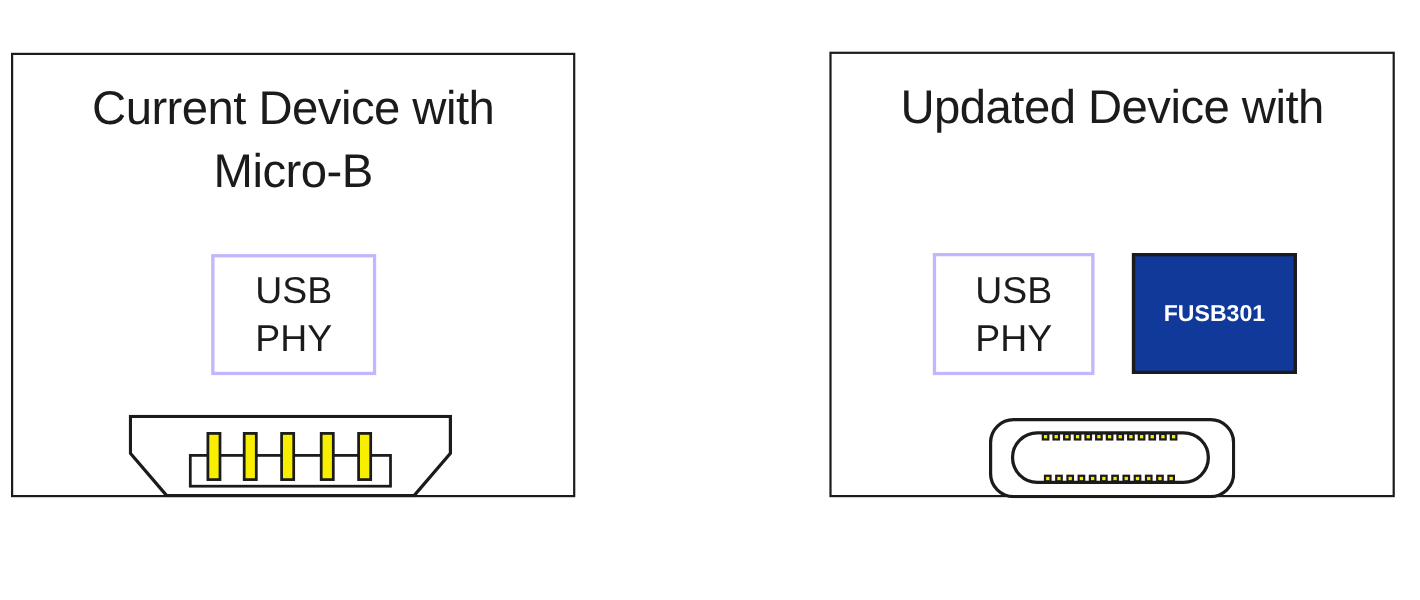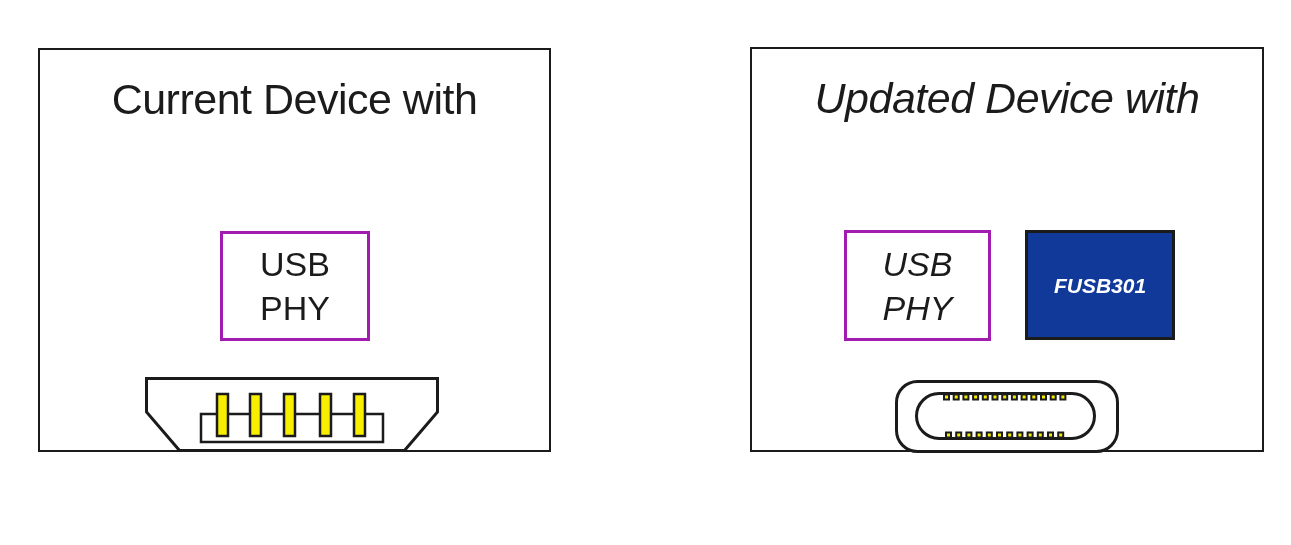--- a/index.html
+++ b/index.html
@@ -10,40 +10,39 @@
     background: #ffffff;
     font-family: "Liberation Sans", sans-serif;
     color: #1b1b1b;
     overflow: hidden;
   }
   .device-box {
     position: absolute;
     box-sizing: border-box;
     background: #ffffff;
     border: 2px solid #1b1b1b;
-    margin-left: 28px;
   }
   #left-device  { left: 10px;  top: 48px; width: 513px; height: 404px; }
-  #right-device { left: 722px; top: 47px; width: 514px; height: 405px; font-style: italic; }
+  #right-device { left: 754px; top: 47px; width: 514px; height: 405px; }
 
   .device-title {
     position: absolute;
     left: 0; right: 0; top: 21px;
     text-align: center;
     font-size: 43px;
     line-height: 57px;
     letter-spacing: -0.5px;
     color: #1b1b1b;
   }
   .device-title span { display: block; }
 
   .phy-box {
     position: absolute;
     box-sizing: border-box;
-    border: 3px solid #a21caf;
+    border: 3px solid #c4b5fd;
     background: #ffffff;
     display: flex;
     flex-direction: column;
     align-items: center;
     justify-content: center;
     font-size: 34px;
     line-height: 44px;
     text-align: center;
   }
   #left-device  .phy-box { left: 180px; top: 181px; width: 150px; height: 110px; }
@@ -72,20 +71,21 @@
   svg.typec  { left: 143px; bottom: -3px; }
 </style>
 </head>
 <body>
 
 <div class="canvas">
 
   <section class="device-box" id="left-device">
     <h2 class="device-title" style="margin:0; font-weight:normal;">
       <span>Current Device with</span>
+      <span>Micro-B</span>
     </h2>
 
     <div class="phy-box">
       <span>USB</span>
       <span>PHY</span>
     </div>
 
     <svg class="connector-svg microb" width="294" height="75" viewBox="0 0 294 75" xmlns="http://www.w3.org/2000/svg">
       <path d="M1.5 1.5 H292.5 V35 L259.5 73.5 H34.5 L1.5 35 Z" fill="#ffffff" stroke="#1b1b1b" stroke-width="3" stroke-linejoin="miter"></path>
       <rect x="56" y="37" width="182" height="28" fill="#ffffff" stroke="#1b1b1b" stroke-width="2.5"></rect>

